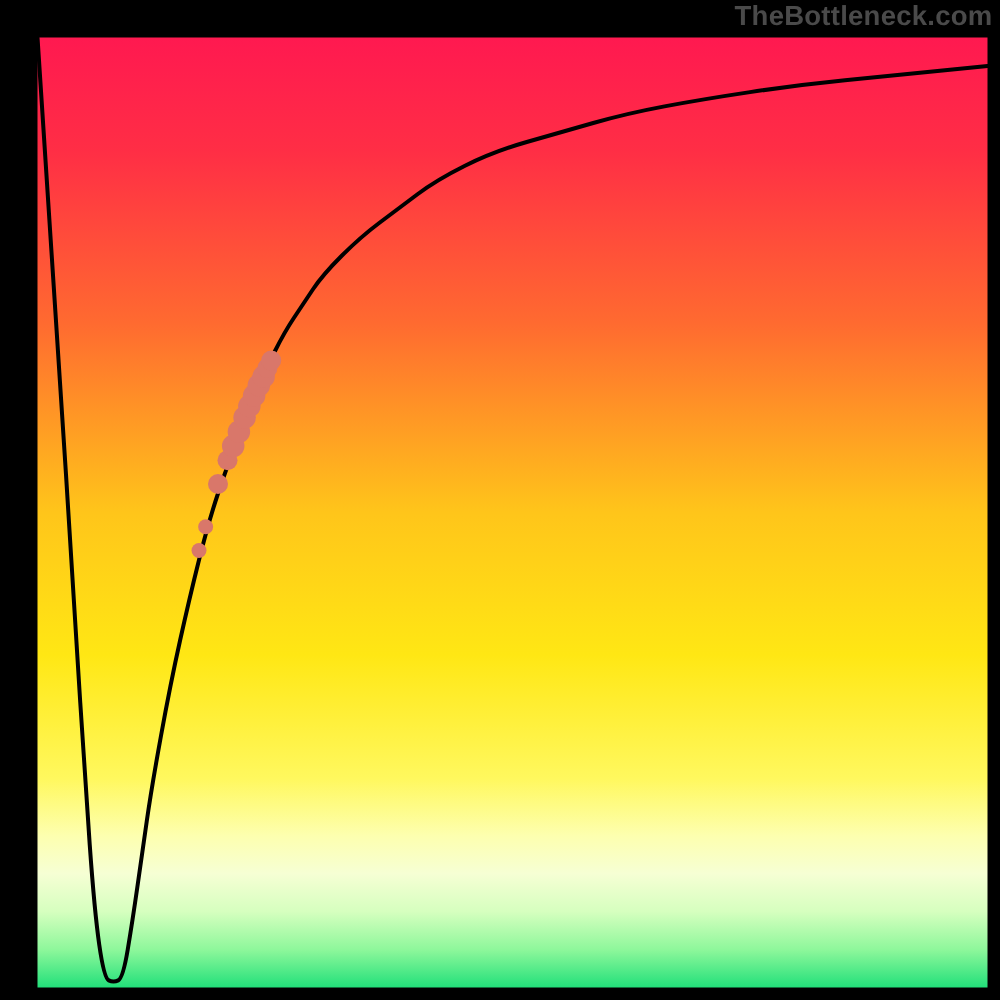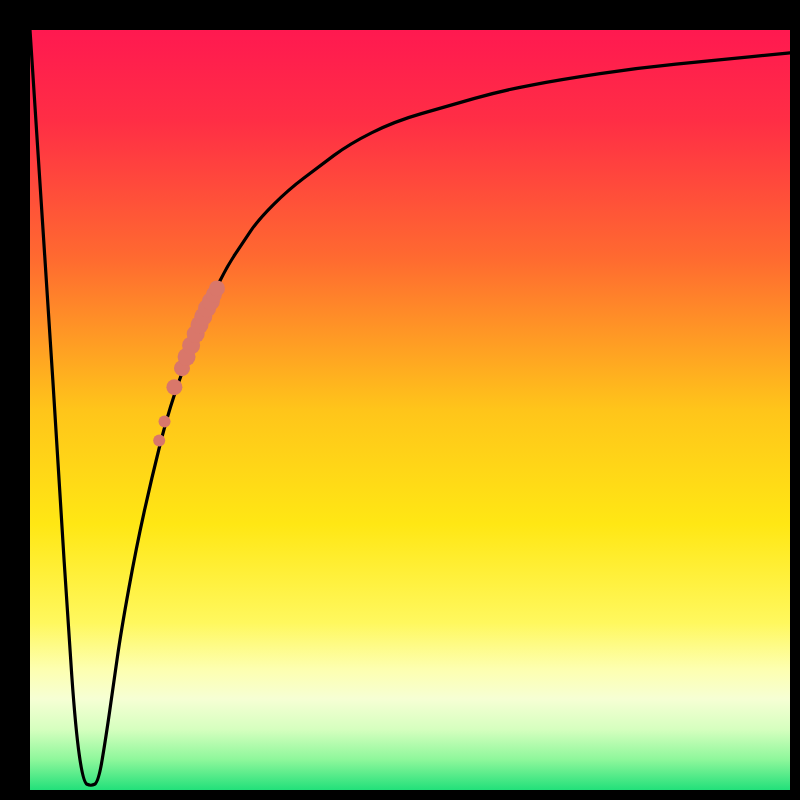--- a/index.html
+++ b/index.html
@@ -33,20 +33,21 @@
     top: 0;
     left: 0;
     width: 800px;
     height: 800px;
   }
 </style>
 </head>
 <body>
 
 <div class="frame">
+  <div class="watermark">TheBottleneck.com</div>
 
   <svg class="plot-svg" viewBox="0 0 800 800" preserveAspectRatio="none">
     <defs>
       <linearGradient id="bg-grad" x1="0" y1="0" x2="0" y2="1">
           <stop offset="0.0%" stop-color="#ff1950"></stop>
           <stop offset="12.0%" stop-color="#ff2e45"></stop>
           <stop offset="30.0%" stop-color="#ff6a30"></stop>
           <stop offset="50.0%" stop-color="#ffc51a"></stop>
           <stop offset="65.0%" stop-color="#ffe714"></stop>
           <stop offset="78.0%" stop-color="#fff85e"></stop>

